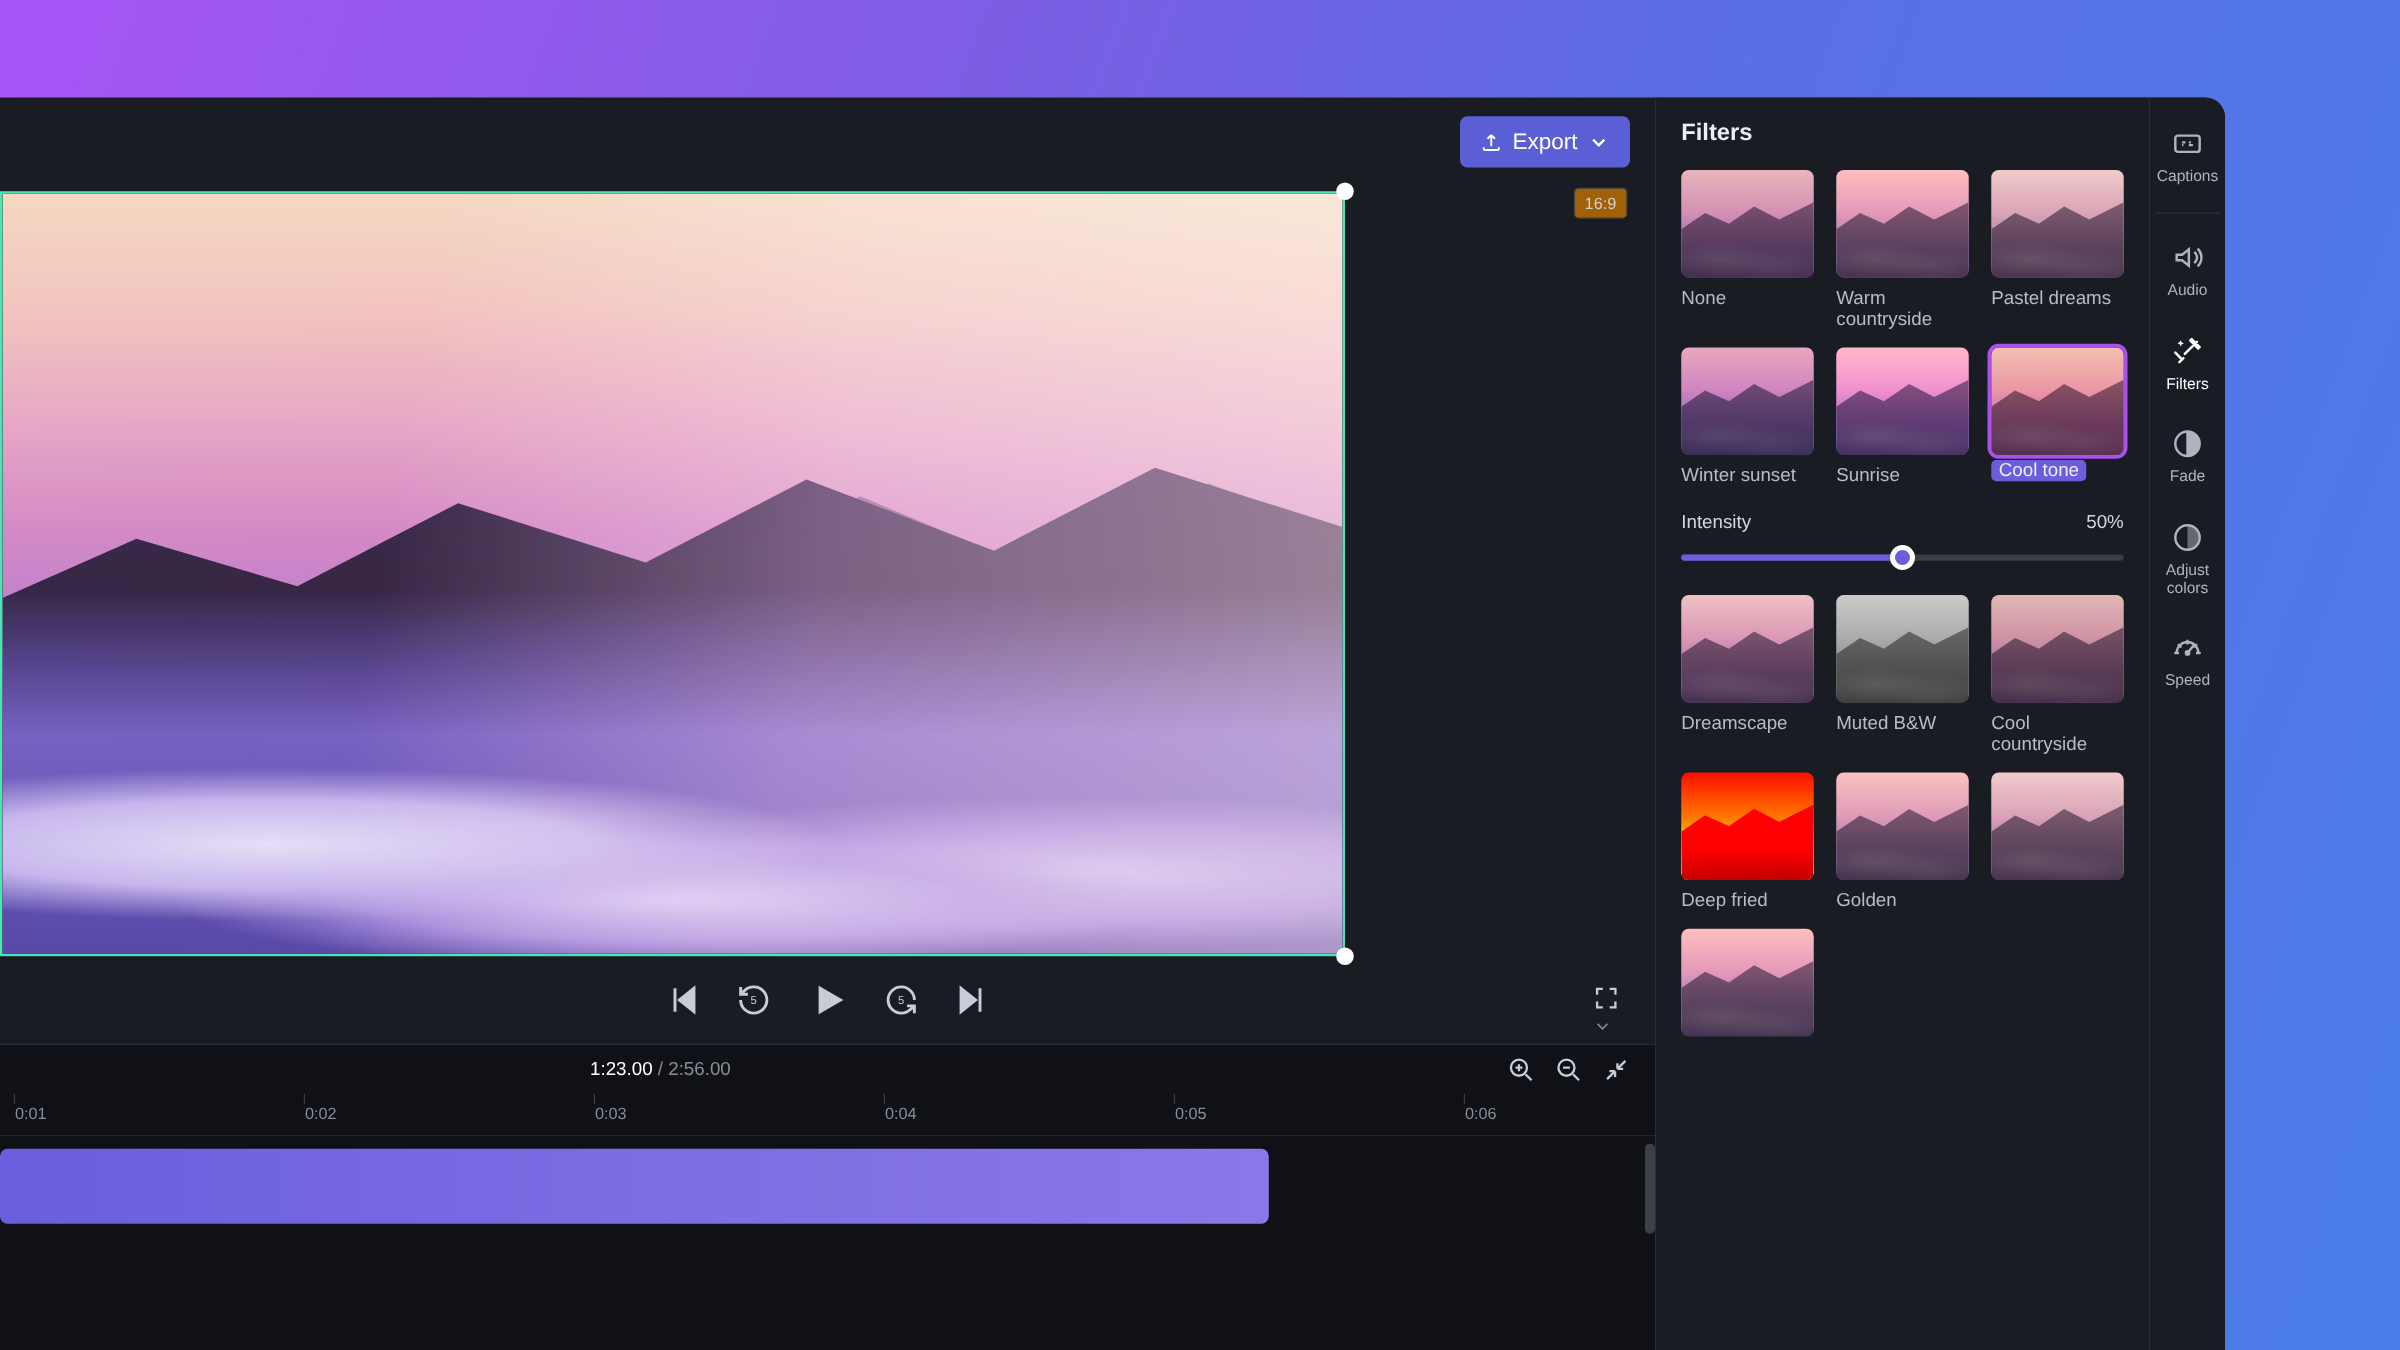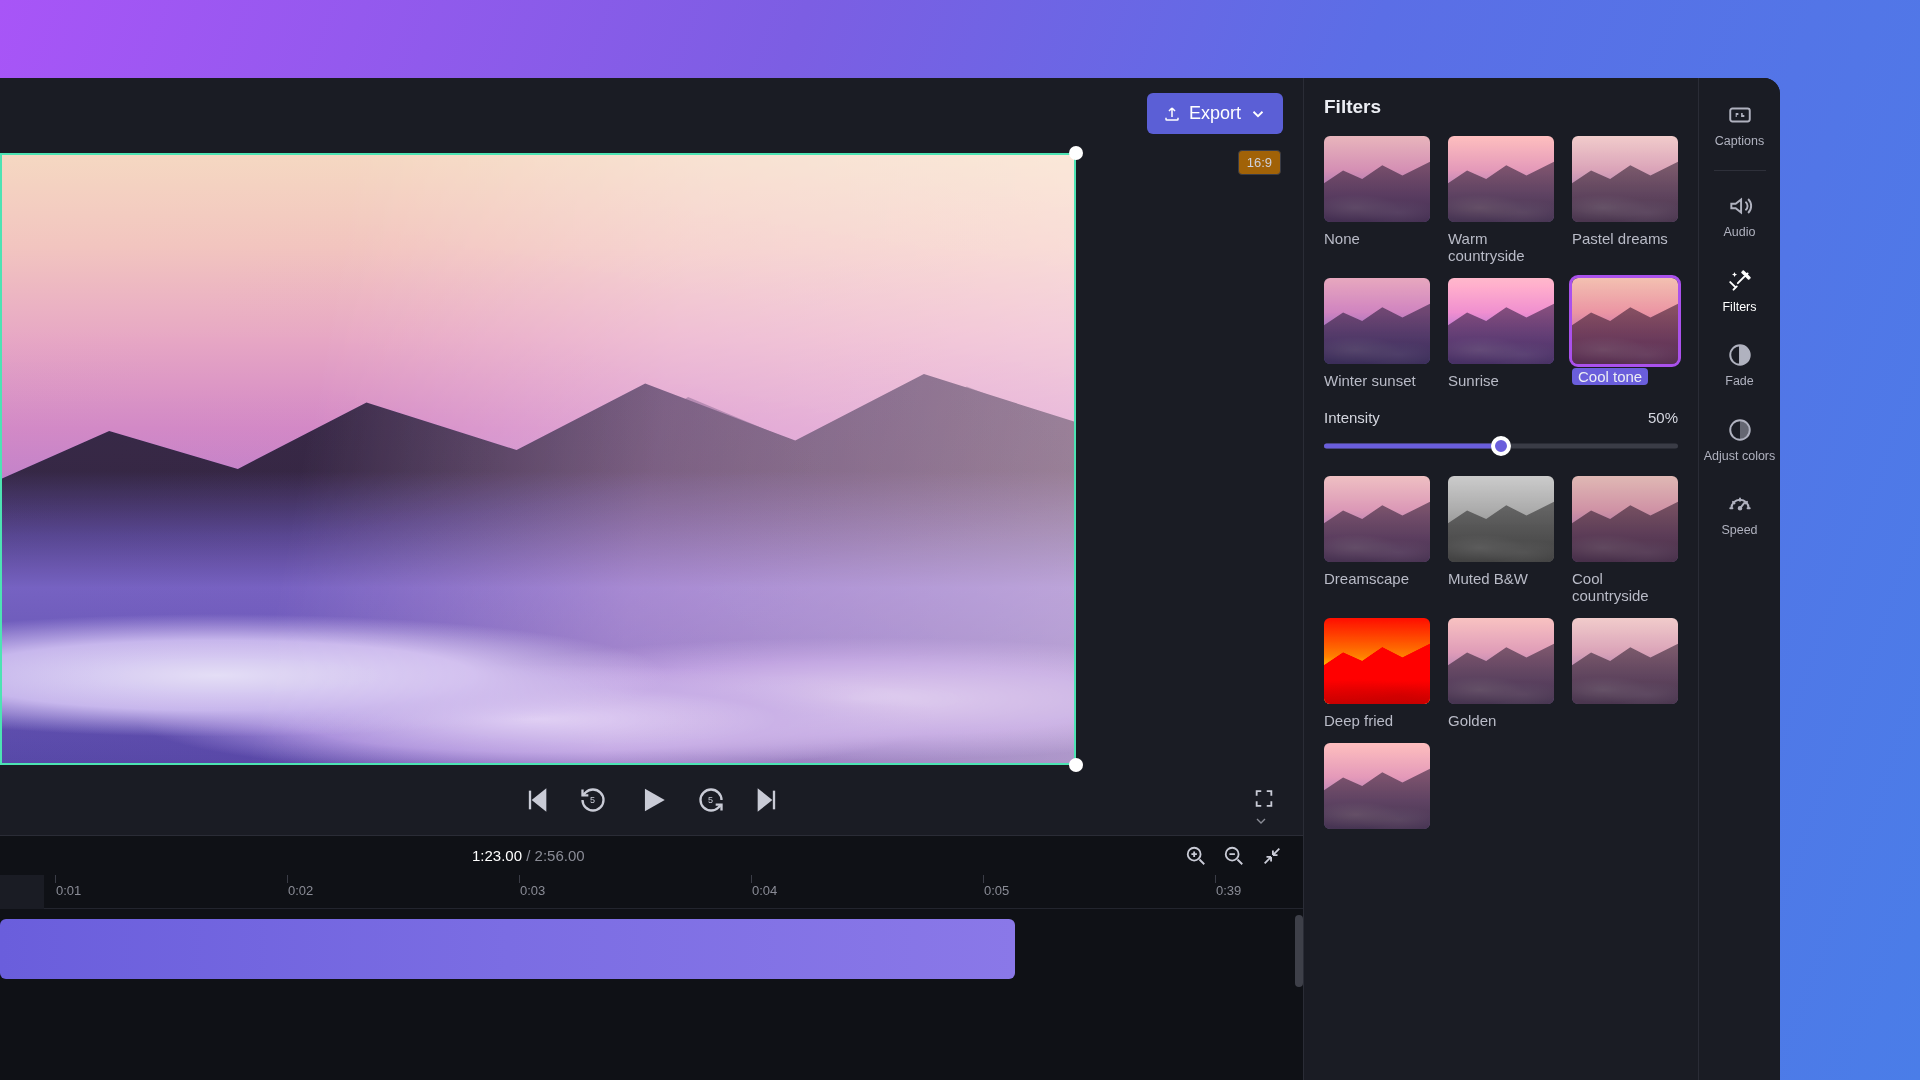--- a/index.html
+++ b/index.html
@@ -121,21 +121,21 @@
     position:relative;
     padding:0 20px;
   }
   .timecode { color:#fff; font-size:15px; position:absolute; left:472px; }
   .timecode .dur { color:#8a8c96; }
   .tl-tools { position:absolute; right:20px; display:flex; gap:16px; align-items:center; }
   .tl-tools button { background:none; border:none; color:#c9cbd6; cursor:pointer; width:22px; height:22px; }
   .tl-tools svg { width:100%; height:100%; }
   .collapse-chev { position:absolute; right:34px; top:-22px; color:#8a8c96; }
   
-  .ruler { background:#0f1116; height:34px; position:relative; border-bottom:1px solid #23252e;margin-left:44px;}
+  .ruler { background:#0f1116; height:34px; position:relative; border-bottom:1px solid #23252e;}
   .tick { position:absolute; top:8px; color:#8a8c96; font-size:13px; }
   .tick::before { content:""; position:absolute; left:-1px; top:-8px; width:1px; height:8px; background:#3a3c46; }
   
   .tracks { background:#0f1116; flex:1; position:relative; }
   .clip { position:absolute; top:10px; left:0; height:60px; width:1015px;
     background: linear-gradient(90deg,#6a5edc,#7b6de3,#8a78e8);
     border-radius:6px; }
   .scroll-ind { position:absolute; right:0; top:0; width:8px; height:100%; }
   .scroll-thumb { position:absolute; right:0; top:6px; width:8px; height:72px; background:#3e4049; border-radius:4px; }
   
@@ -178,21 +178,21 @@
   .filter-item .label { color:#b9bbc7; font-size:15px; margin-top:8px; }
   .filter-item.selected .label { color:#eceef4; background:#6a5edc; padding:0 6px; border-radius:4px; display:inline-block; margin-top:4px;}
   .intensity-row { grid-column:1/-1; margin-top:6px; margin-bottom:6px; }
   .int-head { display:flex; justify-content:space-between; color:#d4d6df; font-size:15px; margin-bottom:10px;}
   .slider { position:relative; height:20px; }
   .track-bg { position:absolute; top:50%; left:0; right:0; height:5px; background:#3a3c46; border-radius:3px; transform:translateY(-50%);}
   .track-fill { position:absolute; top:50%; left:0; width:50%; height:5px; background:#6a5edc; border-radius:3px; transform:translateY(-50%);}
   .slider-thumb { position:absolute; top:50%; left:50%; width:20px; height:20px; background:#6a5edc; border:4px solid #fff; border-radius:50%; transform:translate(-50%,-50%); cursor:grab;}
   
   .toolbar {
-    width: 82px;
+    width: 61px;
     background:#1a1c24;
     border-left:1px solid #2a2c36;
     display:flex; flex-direction:column; align-items:center;
     padding-top:14px; gap:4px;
   }
   .tool { width:100%; padding:10px 0 14px; display:flex; flex-direction:column; align-items:center; gap:6px; color:#b0b2bf; cursor:pointer; font-size:12.5px;}
   .tool.active { color:#fff; }
   .tool svg { width:26px; height:26px; }
   .tool.speed svg { width:30px; }
   .tool-divider { width:52px; height:1px; background:#2e303a; margin:4px 0 8px; }
@@ -303,21 +303,21 @@
         </button>
       </div>
     </div>
 
     <div class="ruler" id="ruler">
         <span class="tick" style="left: 12px;">0:01</span>
         <span class="tick" style="left: 244px;">0:02</span>
         <span class="tick" style="left: 476px;">0:03</span>
         <span class="tick" style="left: 708px;">0:04</span>
         <span class="tick" style="left: 940px;">0:05</span>
-        <span class="tick" style="left: 1172px;">0:39</span>
+        <span class="tick" style="left: 1172px;">0:06</span>
       </div>
 
     <div class="tracks">
       <div class="clip"></div>
       <div class="scroll-ind">
         <div class="scroll-thumb"></div>
       </div>
     </div>
 
   </div>

